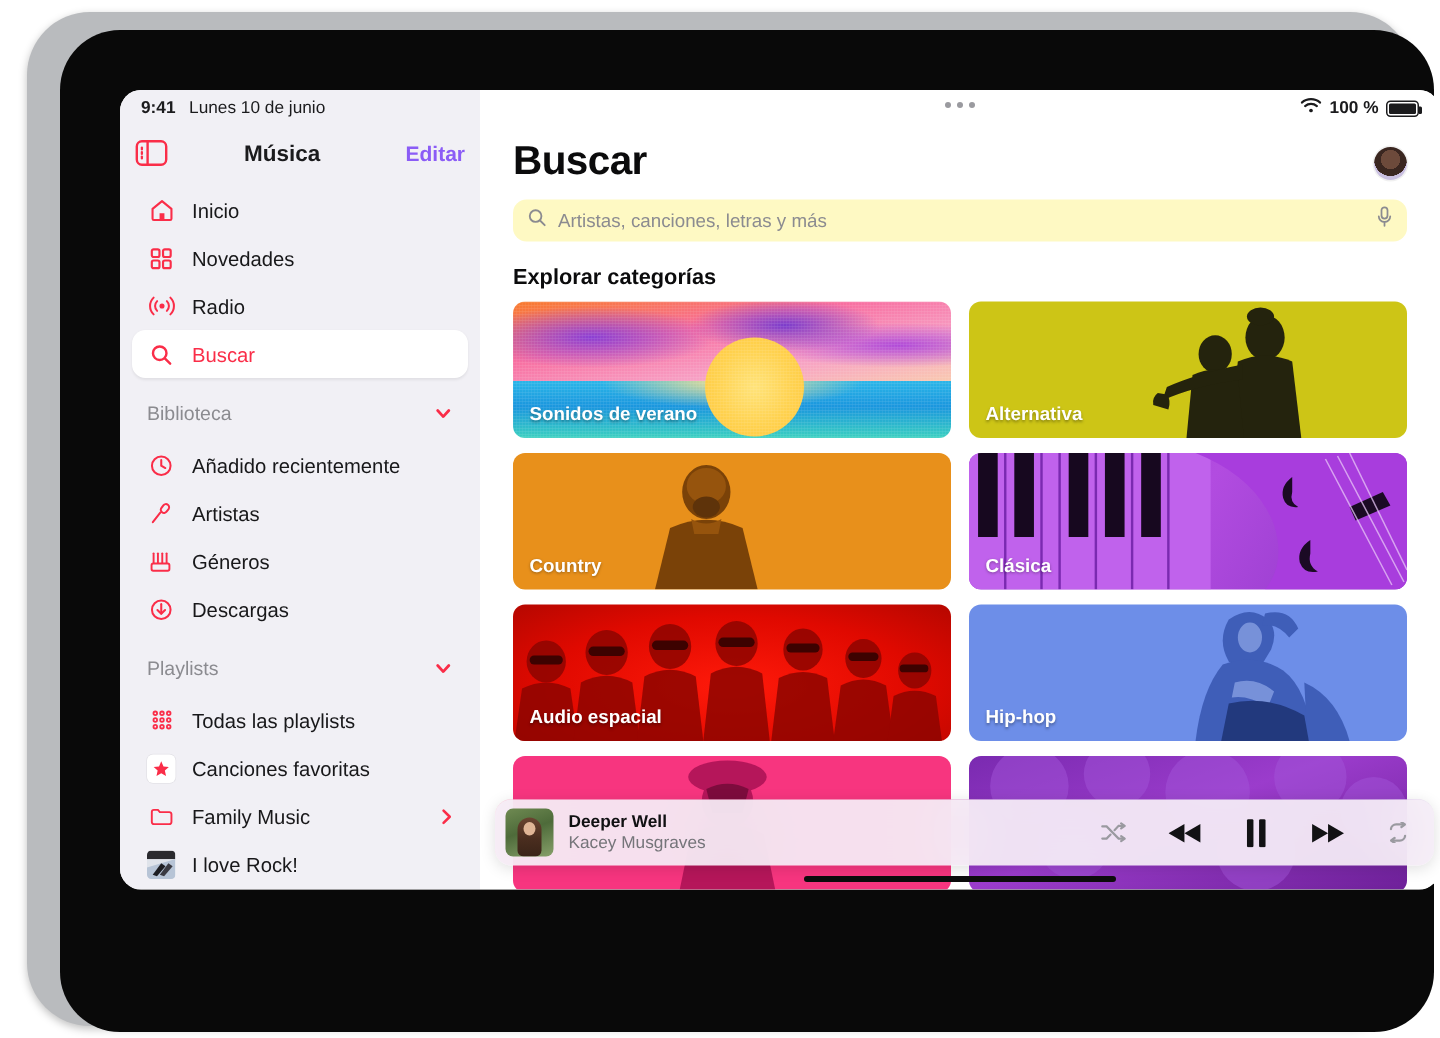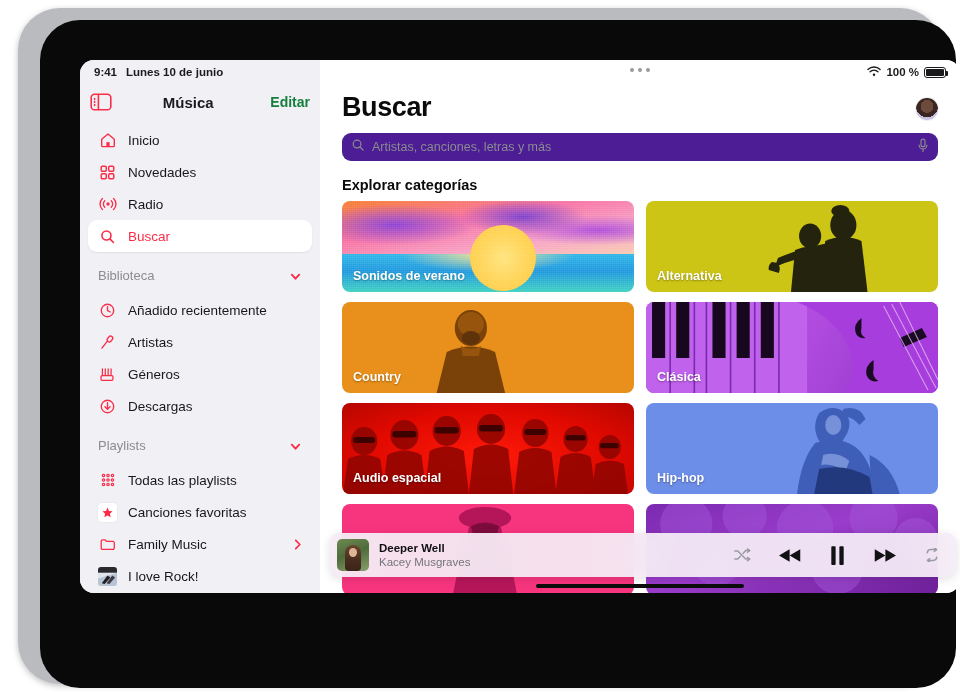--- a/index.html
+++ b/index.html
@@ -45,36 +45,36 @@
   }
   .statusbar {
     height: 24px;
     display: flex; align-items: center;
     padding: 0 4px 0 14px;
     font-size: 11.5px; font-weight: bold;
     color: #1b1b1d;
     gap: 9px;
   }
   .sb-time { font-weight: bold; }
-  .sb-date { font-weight: bold; }
+  .sb-date { font-weight: normal; }
 
   .side-header {
     height: 36px;
     display: flex; align-items: center;
     padding: 0 10px;
     gap: 6px;
   }
   .side-toggle { width: 22px; height: 18px; flex: 0 0 22px; }
   .side-title {
     flex: 1; text-align: center;
     font-size: 15px; font-weight: bold; color: #1b1b1d;
     margin-left: -6px;
   }
   .side-edit {
-    font-size: 14px; color: #15803d; font-weight: bold;
+    font-size: 14px; color: #8b5cf6; font-weight: bold;
     cursor: pointer;
   }
 
   .nav-list { padding: 4px 8px 0 8px; }
   .nav-item {
     height: 32px;
     display: flex; align-items: center;
     gap: 11px;
     padding: 0 10px;
     border-radius: 9px;
@@ -156,21 +156,21 @@
   .avatar {
     margin-left: auto; margin-top: 6px;
     width: 22px; height: 22px; border-radius: 50%;
     background: radial-gradient(circle at 50% 38%, #6d4a3b 0 36%, #3a2620 37% 62%, #c9bfe0 63%);
     box-shadow: 0 0 0 1px rgba(0,0,0,.06);
   }
 
   .searchbar {
     margin: 10px 22px 0 22px;
     height: 28px;
-    background: #4c1d95;
+    background: #fef9c3;
     border-radius: 9px;
     display: flex; align-items: center;
     padding: 0 9px;
     gap: 7px;
     cursor: text;
   }
   .search-ph { flex: 1; font-size: 12.5px; color: #8b8b90; }
 
   .section-title {
     margin: 16px 22px 8px 22px;

